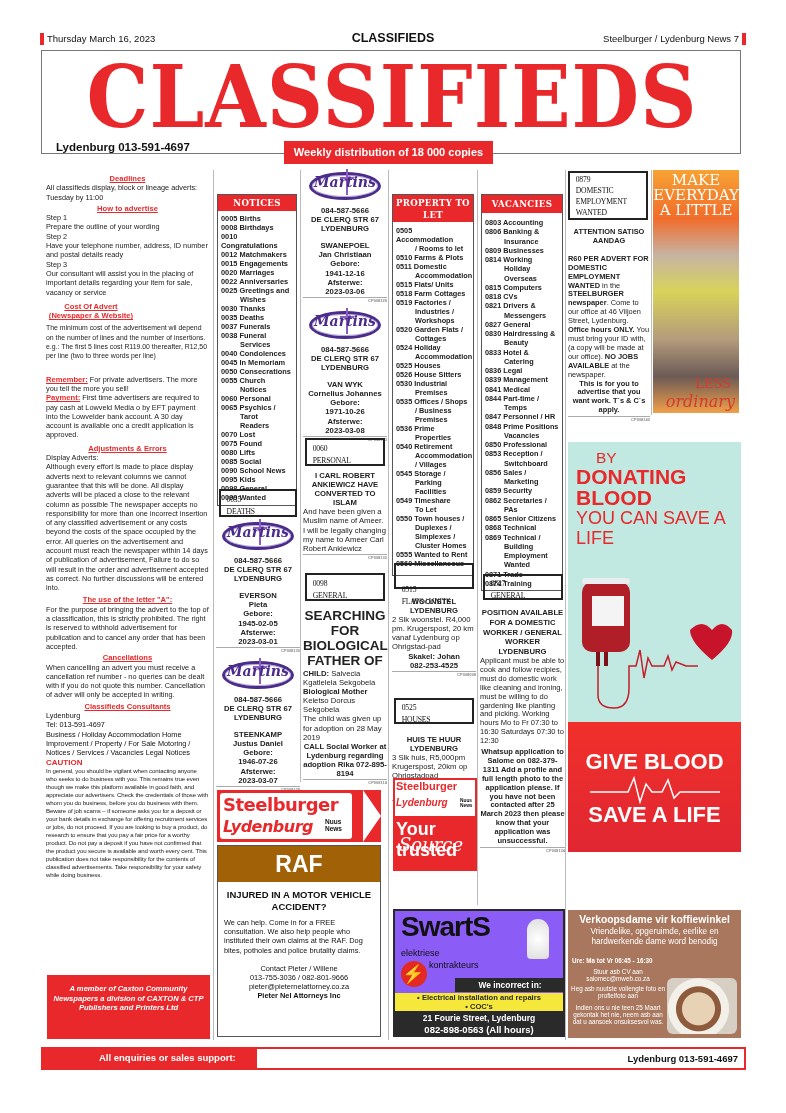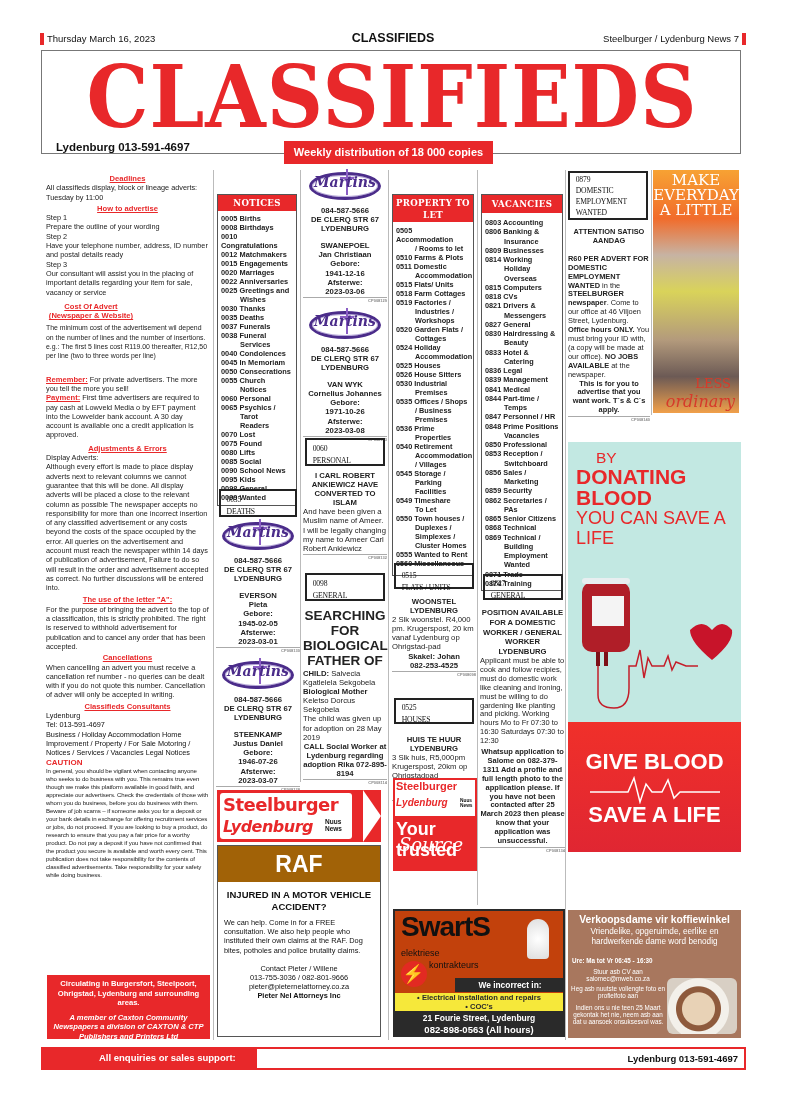--- a/index.html
+++ b/index.html
@@ -71,21 +71,21 @@
   .raf .body { font-size: 7.4px; line-height: 9.2px; padding: 5px 6px 0; }
   .raf .contact { font-size: 7.4px; line-height: 9.2px; text-align: center; margin-top: 9px; }
   .steel2 { left: 393px; top: 778px; width: 84px; height: 93px; background: #e8282a; }
   .steel2 .inner { position: absolute; left: 2px; top: 2px; width: 80px; height: 36px; background: #fff; }
   .steel2 .a { position: absolute; left: 1px; top: 0; font-weight: bold; font-size: 11px; color: #e8282a; }
   .steel2 .b { position: absolute; left: 1px; top: 17px; font-weight: bold; font-style: italic; font-size: 10px; color: #e8282a; }
   .steel2 .c { position: absolute; right: 1px; top: 18px; font-weight: bold; font-size: 4.8px; line-height: 5px; color: #111; }
   .steel2 .d { position: absolute; left: 3px; top: 41px; color: #fff; font-weight: bold; font-size: 18px; }
   .steel2 .e { position: absolute; left: 6px; top: 56px; color: #fff; font-style: italic; font-family: "DejaVu Serif", serif; font-size: 18px; }
   .swarts { left: 393px; top: 909px; width: 172px; height: 128px; background: #2a2a2a; }
-  .swarts .y { position: absolute; left: 2px; top: 2px; width: 168px; height: 82px; background: #c2410c; }
+  .swarts .y { position: absolute; left: 2px; top: 2px; width: 168px; height: 82px; background: #8b5cf6; }
   .swarts .name { position: absolute; left: 6px; top: 0; font-weight: bold; font-size: 28px; color: #111; letter-spacing: -1px; }
   .swarts .sub1 { position: absolute; left: 6px; top: 37px; font-size: 9px; color: #111; }
   .swarts .sub2 { position: absolute; left: 34px; top: 49px; font-size: 9px; color: #111; }
   .swarts .bolt { position: absolute; left: 6px; top: 50px; width: 26px; height: 26px; border-radius: 50%; background: #e22a22; color: #f6e83a; text-align: center; font-size: 18px; line-height: 26px; }
   .swarts .bulb { position: absolute; right: 14px; top: 8px; width: 22px; height: 40px; border-radius: 11px 11px 4px 4px; background: radial-gradient(circle,#fff,#ddd); }
   .swarts .spec { position: absolute; left: 60px; top: 67px; width: 110px; height: 14px; background: #2a2a2a; color: #fff; font-weight: bold; font-size: 8.4px; text-align: center; line-height: 14px; }
   .swarts .bl { position: absolute; left: 2px; width: 168px; text-align: center; font-weight: bold; font-size: 7.6px; color: #2a2a2a; background: #f6e83a; line-height: 9px; }
   .swarts .addr { position: absolute; left: 0; width: 100%; text-align: center; color: #fff; font-weight: bold; font-size: 8.5px; }
   .footer { left: 41px; top: 1047px; width: 705px; height: 23px; background: #e8282a; }
   .footer .l { position: absolute; left: 58px; top: 5px; color: #fff; font-weight: bold; font-size: 9.5px; }
@@ -138,21 +138,20 @@
   <div class="h">Cancellations</div>
   <p>When cancelling an advert you must receive a cancellation ref number - no queries can be dealt with if you do not quote this number. Cancellation of adver will only be accepted in writing.</p>
   <div class="h">Classifieds Consultants</div>
   <p style="color:#111">Lydenburg</p>
   <p style="color:#111">Tel: 013-591-4697</p>
   <p style="color:#111">Business / Holiday Accommodation Home Improvement / Property / For Sale Motoring / Notices / Services / Vacancies Legal Notices</p>
   <div class="caution-h">CAUTION</div>
   <p class="caution">In general, you should be vigilant when contacting anyone who seeks to do business with you. This remains true even though we make this platform available in good faith, and appreciate our advertisers. Check the credentials of those with whom you do business, before you do business with them. Beware of job scams – if someone asks you for a deposit or your bank details in exchange for offering recruitment services or jobs, do not proceed. If you are looking to buy a product, do research to ensure that you pay a fair price for a worthy product. Do not pay a deposit if you have not confirmed that the product you secure is available and worth every cent. This publication does not take responsibility for the contents of classified advertisements. Take responsibility for your safety while doing business.</p>
 </div>
 <div class="abs circ">
-  <div>Circulating in Burgersfort, Steelpoort, Ohrigstad, Lydenburg and surrounding areas.</div>
   <div class="it">A member of Caxton Community Newspapers a division of CAXTON &amp; CTP Publishers and Printers Ltd</div>
 </div>
 
 <div class="abs listbox" style="left:217px;top:170px;width:80px;height:312px">
   <div class="redhead" style="height:16px;line-height:16px">NOTICES</div>
   <div class="list" id="notices-list" style="font-size:7.4px;line-height:9px">
       <div>0005 Births</div>
       <div>0008 Birthdays</div>
       <div>0010 Congratulations</div>
       <div>0012 Matchmakers</div>
@@ -349,21 +348,21 @@
       <span class="ind">To Let</span>
       <div>0550 Town houses /</div>
       <span class="ind">Duplexes /</span>
       <span class="ind">Simplexes /</span>
       <span class="ind">Cluster Homes</span>
       <div>0555 Wanted to Rent</div>
       <div>0560 Miscellaneous</div>
     </div>
 </div>
 
-<div class="abs catbox" style="left:394px;top:563px;width:80px;height:26px;padding-top:4px">
+<div class="abs catbox" style="left:394px;top:563px;width:80px;height:26px;padding-top:18px">
   <span>0515</span>
   <span>FLATS / UNITS</span>
 </div>
 <div class="abs adtext" style="left:392px;top:597px;width:84px">
   <div>WOONSTEL LYDENBURG</div>
   <div class="n left-txt">2 Slk woonstel. R4,000 pm. Krugerspost, 20 km vanaf Lydenburg op Ohrigstad-pad</div>
   <div>Skakel: Johan</div>
   <div>082-253-4525</div>
   <div class="code">CP008098</div>
 </div>

